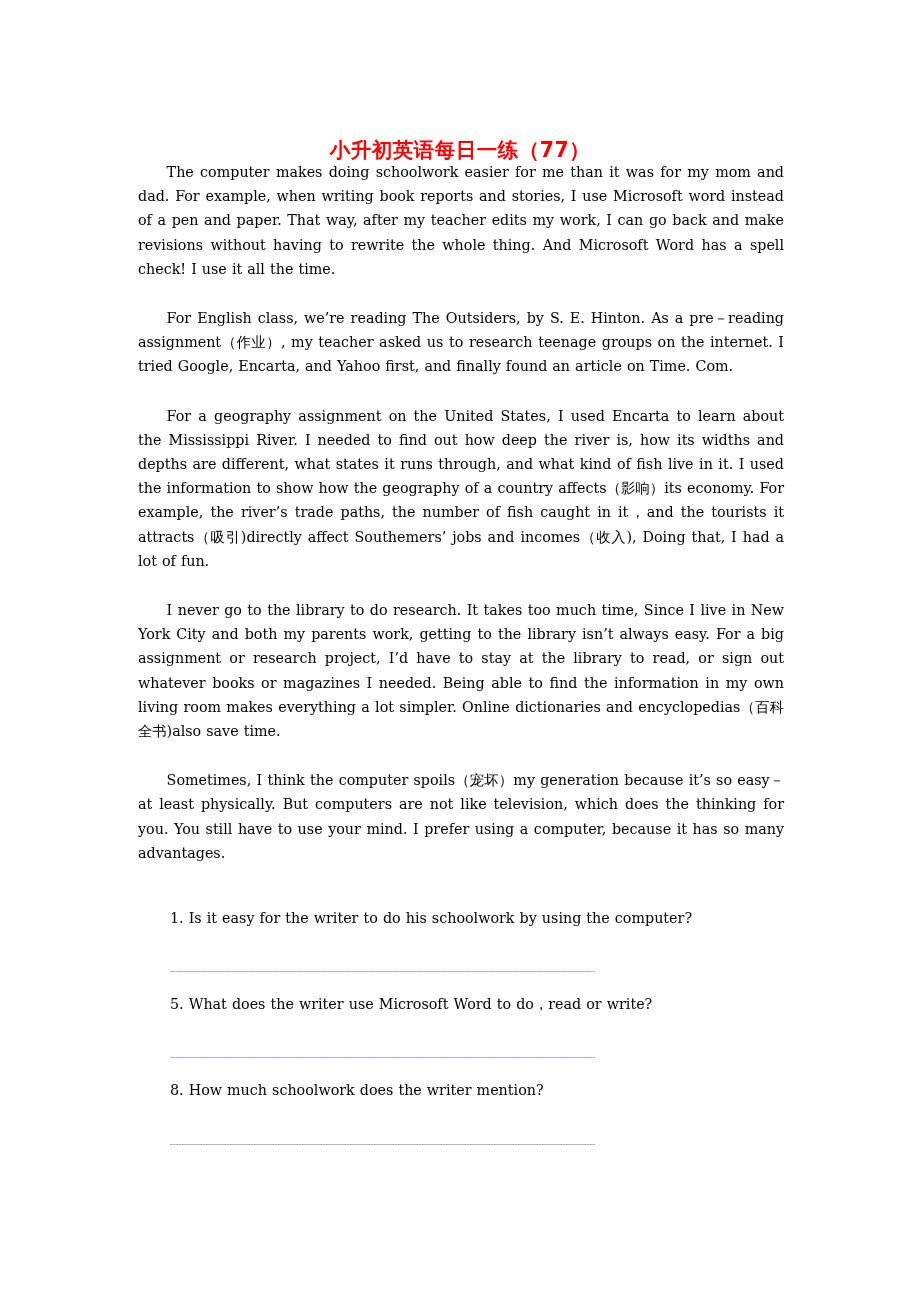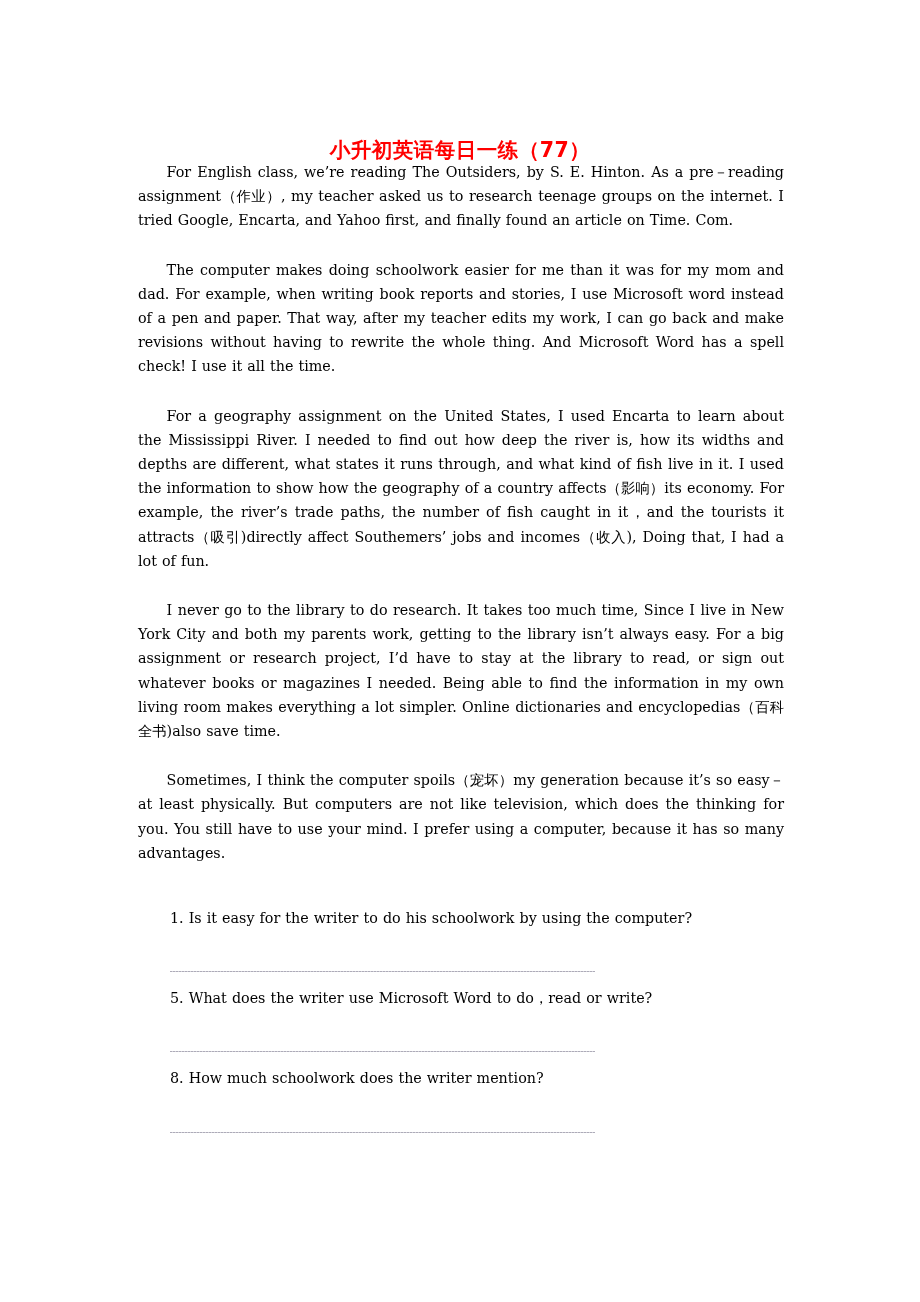--- a/index.html
+++ b/index.html
@@ -52,21 +52,21 @@
   }
   p.para:last-of-type { margin-bottom: 10px; }
 
   .questions {
     position: absolute;
     top: 906px;
     left: 170px;
     width: 614px;
   }
   .q-block {
-    margin-bottom: 14px;
+    margin-bottom: 20px;
   }
   .q-text {
     font-size: 14.3px;
     line-height: 24.2px;
     word-spacing: 0.5px;
     white-space: nowrap;
     font-family: "DejaVu Serif", "Liberation Serif", serif;
   }
   .answer-line {
     width: 425px;
@@ -80,22 +80,22 @@
   }
 </style>
 </head>
 <body>
 
 <div class="page">
 
   <h1 class="doc-title">小升初英语每日一练（77）</h1>
 
   <div class="content">
+    <p class="para">The computer makes doing schoolwork easier for me than it was for my mom and dad. For example, when writing book reports and stories, I use Microsoft word instead of a pen and paper. That way, after my teacher edits my work, I can go back and make revisions without having to rewrite the whole thing. And Microsoft Word has a spell check! I use it all the time.</p>
     <p class="para">For English class, we’re reading The Outsiders, by S. E. Hinton. As a pre－reading assignment（作业）, my teacher asked us to research teenage groups on the internet. I tried Google, Encarta, and Yahoo first, and finally found an article on Time. Com.</p>
-    <p class="para">The computer makes doing schoolwork easier for me than it was for my mom and dad. For example, when writing book reports and stories, I use Microsoft word instead of a pen and paper. That way, after my teacher edits my work, I can go back and make revisions without having to rewrite the whole thing. And Microsoft Word has a spell check! I use it all the time.</p>
     <p class="para">For a geography assignment on the United States, I used Encarta to learn about the Mississippi River. I needed to find out how deep the river is, how its widths and depths are different, what states it runs through, and what kind of fish live in it. I used the information to show how the geography of a country affects（影响）its economy. For example, the river’s trade paths, the number of fish caught in it，and the tourists it attracts（吸引)directly affect Southemers’ jobs and incomes（收入), Doing that, I had a lot of fun.</p>
     <p class="para">I never go to the library to do research. It takes too much time, Since I live in New York City and both my parents work, getting to the library isn’t always easy. For a big assignment or research project, I’d have to stay at the library to read, or sign out whatever books or magazines I needed. Being able to find the information in my own living room makes everything a lot simpler. Online dictionaries and encyclopedias（百科全书)also save time.</p>
     <p class="para">Sometimes, I think the computer spoils（宠坏）my generation because it’s so easy－at least physically. But computers are not like television, which does the thinking for you. You still have to use your mind. I prefer using a computer, because it has so many advantages.</p>
   </div>
 
   <div class="questions">
 
     <div class="q-block">
       <div class="q-text">1. Is it easy for the writer to do his schoolwork by using the computer?</div>
       <div class="answer-line"></div>

